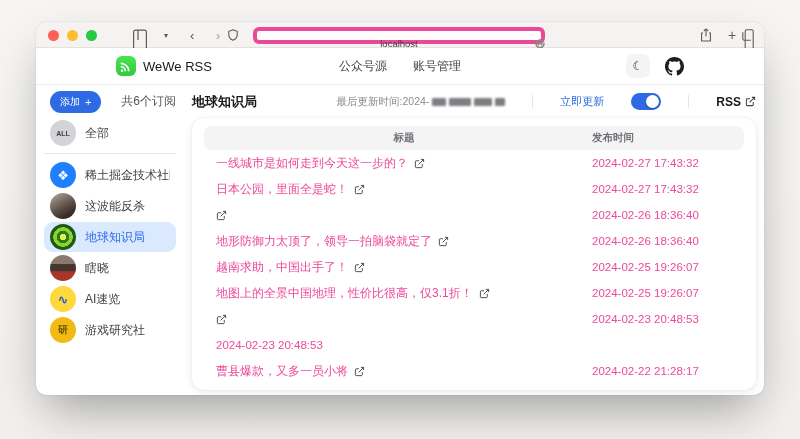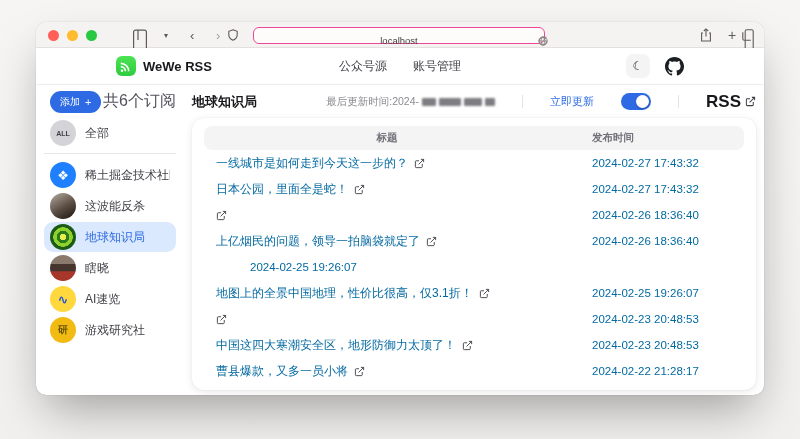--- a/index.html
+++ b/index.html
@@ -21,56 +21,56 @@
     border-bottom: 1px solid #e3e1df;
   }
   .chrome * { position: absolute; top: 0; height: 26px; display: flex; align-items: center; }
   .lights { left: 12px; gap: 8px; }
   .light { position: static; width: 11px; height: 11px; border-radius: 50%; display:block; }
   .l-red { background:#ff5f57; } .l-yellow { background:#febc2e; } .l-green { background:#28c840; }
   .c-ic { color: #5d5a57; font-size: 12px; justify-content: center; }
   .c-ic svg { display:block; }
   .urlbar {
     left: 217px; width: 292px; top: 4.5px; height: 17px;
-    background: #fdfcfb; border: 1px solid #ec4899; border-radius: 6px;
+    background: #fdfcfb; border: 4px solid #ec4899; border-radius: 6px;
     font-size: 9.5px; color: #454240; justify-content: center;
   }
   .urlbar .u-icons { position: absolute; right: 6px; top: 0; height: 15px; gap: 5px; color:#8a8783; }
   .dis { color: #a5a29e; }
   
   .appheader {
     height: 37px; background: #fff; border-bottom: 1px solid #ededee;
     position: relative; display: flex; align-items: center; padding: 0 80px;
     justify-content: space-between;
   }
   .brand { display: flex; align-items: center; gap: 7px; }
   .logo {
     width: 20px; height: 20px; border-radius: 6px;
     background: linear-gradient(180deg,#4be352,#2ecc3f);
     display: flex; align-items: center; justify-content: center;
   }
-  .brand-name { font-size: 13px; font-weight: bold; color: #18181b; }
+  .brand-name { font-size: 13px; font-weight: normal; color: #18181b; }
   .nav { position: absolute; left: 50%; transform: translateX(-50%); display: flex; gap: 26px; }
   .nav span { font-size: 12px; color: #3f3f46; cursor: default; }
   .hdr-actions { display: flex; align-items: center; gap: 15px; }
   .moon-btn {
     width: 24px; height: 24px; border-radius: 7px; background: #f4f4f5;
     display: flex; align-items: center; justify-content: center; font-size: 12px; color: #18181b;
   }
   
   .content { display: flex; height: 310px; }
   .sidebar { width: 150px; padding: 0 10px 0 8px; flex: none; }
   .sb-toolbar { height: 33px; display: flex; align-items: center; justify-content: space-between; padding-left: 6px; }
   .add-btn {
     background: var(--accent); color: #fff; border: none; border-radius: 999px;
     font-size: 10px; padding: 4px 10px; display: flex; align-items: center; gap: 5px;
     font-family: inherit; cursor: pointer;
   }
   .add-plus { font-size: 11px; }
-  .sb-count { font-size: 16px; color: #52525b; }
+  .sb-count { font-size: 12px; color: #52525b; }
   .sb-row {
     display: flex; align-items: center; gap: 9px; padding: 2px 6px; height: 30px;
     border-radius: 9px; margin-bottom: 1px; cursor: pointer; text-align: right;
   }
   .sb-row.selected { background: #dbe9fe; }
   .sb-row.selected .sb-label { color: #2e6be4; }
   .avatar {
     width: 26px; height: 26px; border-radius: 50%; flex: none;
     display: flex; align-items: center; justify-content: center; overflow: hidden;
   }
@@ -82,34 +82,34 @@
   .main-toolbar { height: 33px; display: flex; align-items: center; justify-content: space-between; }
   .feed-title { font-size: 13px; font-weight: bold; color: #18181b; }
   .controls { display: flex; align-items: center; gap: 27px; }
   .last-update { font-size: 10.5px; color: #8b8b92; display: flex; align-items: center; gap: 2px; }
   .redact { display: inline-flex; gap: 3px; margin-left: 1px; }
   .redact i { display: block; height: 8px; border-radius: 1px; background: #7d7d82; filter: blur(1.3px); }
   .vdiv { width: 1px; height: 13px; background: #e4e4e7; }
   .update-link { font-size: 11px; color: var(--accent); cursor: pointer; }
   .toggle { width: 30px; height: 17px; border-radius: 999px; background: var(--accent); position: relative; cursor: pointer; }
   .toggle .knob { position: absolute; right: 2px; top: 2px; width: 13px; height: 13px; border-radius: 50%; background: #fff; box-shadow: 0 1px 2px rgba(0,0,0,.25); }
-  .rss-link { display: flex; align-items: center; gap: 4px; font-size: 17px; font-weight: bold; color: #18181b; cursor: pointer; }
+  .rss-link { display: flex; align-items: center; gap: 4px; font-size: 12px; font-weight: bold; color: #18181b; cursor: pointer; }
   
   .card {
     background: #fff; border-radius: 12px; padding: 8px 12px 6px;
     box-shadow: 0 0 2px rgba(0,0,0,.07), 0 2px 8px rgba(0,0,0,.09);
     height: 272px; overflow: hidden;
   }
   .thead {
     display: flex; align-items: center; height: 24px; background: #f4f4f5;
     border-radius: 8px; padding: 0 12px; font-size: 10.5px; font-weight: bold; color: #71717a;
   }
   .col-title { flex: 1; min-width: 0; text-align: center; }
-  .col-time { width: 140px; flex: none; margin-left: 34px; }
-  .trow { display: flex; align-items: center; height: 26px; padding: 0 12px; font-size: 12px; color: #0369a1; }
+  .col-time { width: 140px; flex: none; }
+  .trow { display: flex; align-items: center; height: 26px; padding: 0 12px; font-size: 12px; color: #ec4899; }
   .trow .col-title { display: flex; align-items: center; gap: 6px; cursor: pointer; }
   .trow .title-text { white-space: nowrap; overflow: hidden; text-overflow: ellipsis; }
   .ext-ic { color: #3f3f46; flex: none; display: flex; }
   .trow .col-time { font-size: 11.5px; }
 </style>
 </head>
 <body style="--accent: #2d6ae3;">
 
 <div class="window">
 
@@ -320,32 +320,42 @@
                     <path d="M18 13v6a2 2 0 0 1-2 2H5a2 2 0 0 1-2-2V8a2 2 0 0 1 2-2h6"></path>
                     <path d="M15 3h6v6"></path>
                     <path d="M10 14 21 3"></path>
                   </svg>
       </span>
     </span>
     <span class="col-time">2024-02-26 18:36:40</span>
   </div>
             <div class="trow">
     <span class="col-title">
-      <span class="title-text">上亿烟民的问题，领导一拍脑袋就定了</span>
+      <span class="title-text">地形防御力太顶了，领导一拍脑袋就定了</span>
       <span class="ext-ic">
         <svg width="11" height="11" viewBox="0 0 24 24" fill="none" stroke="currentColor" stroke-width="2">
                     <path d="M18 13v6a2 2 0 0 1-2 2H5a2 2 0 0 1-2-2V8a2 2 0 0 1 2-2h6"></path>
                     <path d="M15 3h6v6"></path>
                     <path d="M10 14 21 3"></path>
                   </svg>
       </span>
     </span>
     <span class="col-time">2024-02-26 18:36:40</span>
   </div>
             <div class="trow">
+    <span class="col-title">
+      <span class="title-text">越南求助，中国出手了！</span>
+      <span class="ext-ic">
+        <svg width="11" height="11" viewBox="0 0 24 24" fill="none" stroke="currentColor" stroke-width="2">
+                    <path d="M18 13v6a2 2 0 0 1-2 2H5a2 2 0 0 1-2-2V8a2 2 0 0 1 2-2h6"></path>
+                    <path d="M15 3h6v6"></path>
+                    <path d="M10 14 21 3"></path>
+                  </svg>
+      </span>
+    </span>
     <span class="col-time">2024-02-25 19:26:07</span>
   </div>
             <div class="trow">
     <span class="col-title">
       <span class="title-text">地图上的全景中国地理，性价比很高，仅3.1折！</span>
       <span class="ext-ic">
         <svg width="11" height="11" viewBox="0 0 24 24" fill="none" stroke="currentColor" stroke-width="2">
                     <path d="M18 13v6a2 2 0 0 1-2 2H5a2 2 0 0 1-2-2V8a2 2 0 0 1 2-2h6"></path>
                     <path d="M15 3h6v6"></path>
                     <path d="M10 14 21 3"></path>
@@ -360,30 +370,20 @@
         <svg width="11" height="11" viewBox="0 0 24 24" fill="none" stroke="currentColor" stroke-width="2">
                     <path d="M18 13v6a2 2 0 0 1-2 2H5a2 2 0 0 1-2-2V8a2 2 0 0 1 2-2h6"></path>
                     <path d="M15 3h6v6"></path>
                     <path d="M10 14 21 3"></path>
                   </svg>
       </span>
     </span>
     <span class="col-time">2024-02-23 20:48:53</span>
   </div>
             <div class="trow">
-    <span class="col-title">
-      <span class="title-text">中国这四大寒潮安全区，地形防御力太顶了！</span>
-      <span class="ext-ic">
-        <svg width="11" height="11" viewBox="0 0 24 24" fill="none" stroke="currentColor" stroke-width="2">
-                    <path d="M18 13v6a2 2 0 0 1-2 2H5a2 2 0 0 1-2-2V8a2 2 0 0 1 2-2h6"></path>
-                    <path d="M15 3h6v6"></path>
-                    <path d="M10 14 21 3"></path>
-                  </svg>
-      </span>
-    </span>
     <span class="col-time">2024-02-23 20:48:53</span>
   </div>
             <div class="trow">
     <span class="col-title">
       <span class="title-text">曹县爆款，又多一员小将</span>
       <span class="ext-ic">
         <svg width="11" height="11" viewBox="0 0 24 24" fill="none" stroke="currentColor" stroke-width="2">
                     <path d="M18 13v6a2 2 0 0 1-2 2H5a2 2 0 0 1-2-2V8a2 2 0 0 1 2-2h6"></path>
                     <path d="M15 3h6v6"></path>
                     <path d="M10 14 21 3"></path>

